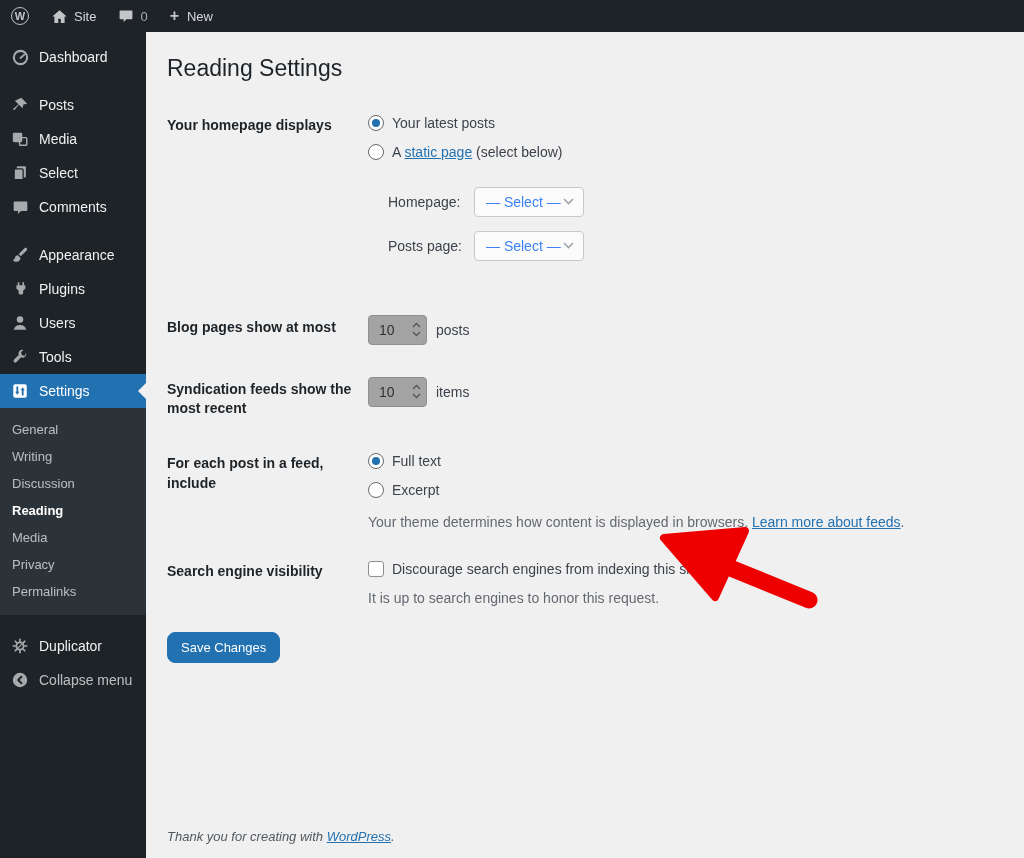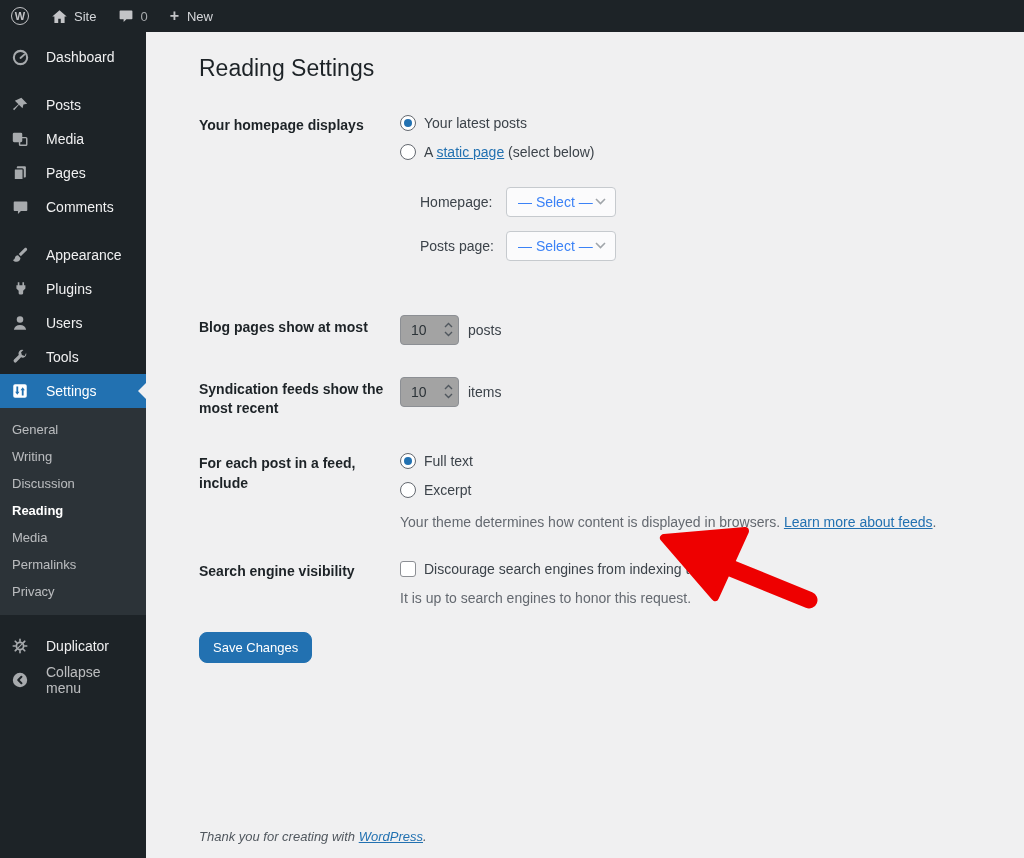--- a/index.html
+++ b/index.html
@@ -24,24 +24,24 @@
     font-size:11px; font-weight:bold; color:#c3c4c7; line-height:1;
   }
   .ab-plus { font-size:16px; font-weight:bold; color:#c3c4c7; margin-right:2px; }
 
   
   .bodyrow { flex:1; display:flex; min-height:0; }
   .sidebar {
     flex:0 0 146px; width:146px; background:#1d2327; color:#f0f0f1;
     font-size:14px; padding-top:8px;
   }
-  .content { flex:1; position:relative; display:flex; flex-direction:column; background:#f0f0f1; min-width:0;padding-left:32px; }
+  .content { flex:1; position:relative; display:flex; flex-direction:column; background:#f0f0f1; min-width:0; }
 
   
-  .mi { display:flex; align-items:center; height:34px; padding:0 8px 0 10px; gap:16px; color:#f0f0f1; cursor:pointer; }
+  .mi { display:flex; align-items:center; height:34px; padding:0 8px 0 10px; gap:9px; color:#f0f0f1; cursor:pointer; }
   .mi .ico { width:20px; height:20px; color:#a7aaad; display:flex; align-items:center; justify-content:center; flex:0 0 20px; }
   .mi.active { background:#2271b1; color:#fff; position:relative; }
   .mi.active .ico { color:#fff; }
   .mi.active::after {
     content:""; position:absolute; right:0; top:50%; transform:translateY(-50%);
     width:0; height:0; border-top:8px solid transparent; border-bottom:8px solid transparent;
     border-right:8px solid #f0f0f1;
   }
   .menu-gap { height:14px; }
   .submenu { background:#2c3338; padding:8px 0 10px; }
@@ -167,21 +167,21 @@
         <span>Media</span>
       </div>
 
       <div class="mi">
         <span class="ico">
           <svg width="18" height="18" viewBox="0 0 20 20">
               <rect x="6.5" y="2.5" width="10" height="12.5" rx="1" fill="currentColor"></rect>
               <rect x="3.5" y="5.5" width="10" height="12" rx="1" fill="currentColor" stroke="#1d2327" stroke-width="1.4"></rect>
             </svg>
         </span>
-        <span>Pages</span>
+        <span>Select</span>
       </div>
 
       <div class="mi">
         <span class="ico">
           <svg width="17" height="17" viewBox="0 0 20 20" fill="currentColor">
               <path d="M3 3h14a1 1 0 0 1 1 1v9a1 1 0 0 1-1 1h-6.5L7 17.5V14H3a1 1 0 0 1-1-1V4a1 1 0 0 1 1-1z"></path>
             </svg>
         </span>
         <span>Comments</span>
       </div>
@@ -235,22 +235,22 @@
         </span>
         <span>Settings</span>
       </div>
 
       <div class="submenu">
         <div class="smi">General</div>
         <div class="smi">Writing</div>
         <div class="smi">Discussion</div>
         <div class="smi active">Reading</div>
         <div class="smi">Media</div>
+        <div class="smi">Privacy</div>
         <div class="smi">Permalinks</div>
-        <div class="smi">Privacy</div>
       </div>
 
       <div class="menu-gap"></div>
 
       <div class="mi">
         <span class="ico">
           <svg width="18" height="18" viewBox="0 0 20 20">
               <circle cx="10" cy="10" r="4" fill="none" stroke="currentColor" stroke-width="2"></circle>
               <path d="M10 2.5v2.3M10 15.2v2.3M2.5 10h2.3M15.2 10h2.3M4.7 4.7l1.6 1.6M13.7 13.7l1.6 1.6M15.3 4.7l-1.6 1.6M6.3 13.7l-1.6 1.6" stroke="currentColor" stroke-width="1.8" stroke-linecap="round"></path>
               <path d="M4.5 15.5L15.5 4.5" stroke="currentColor" stroke-width="1.2"></path>

